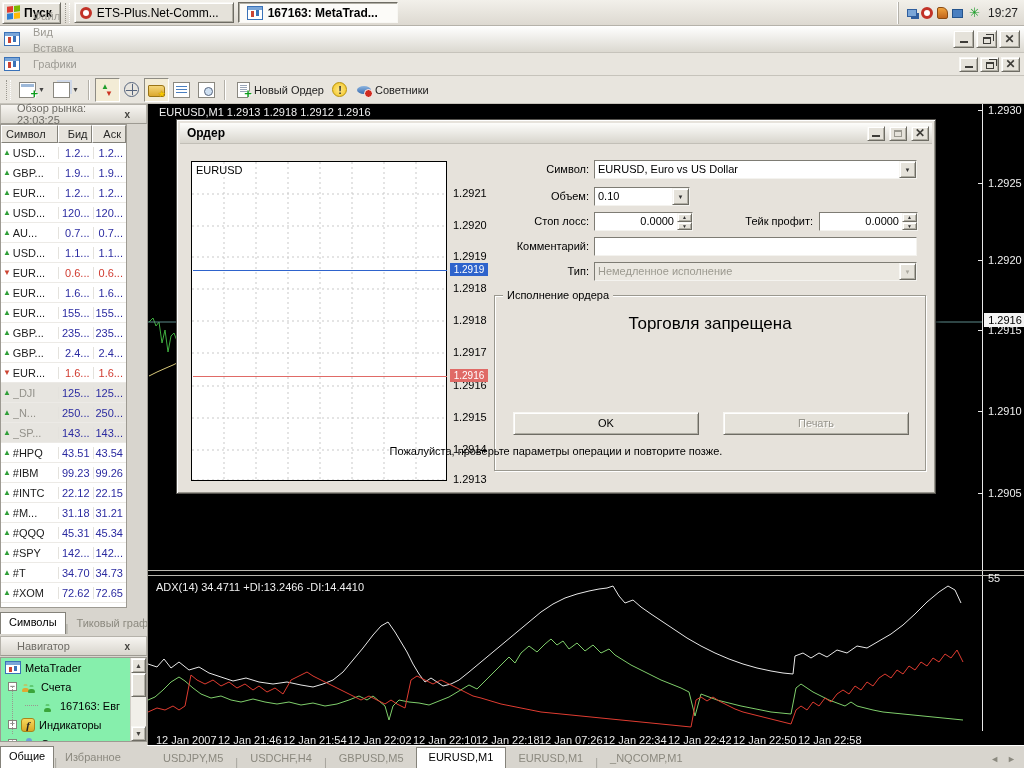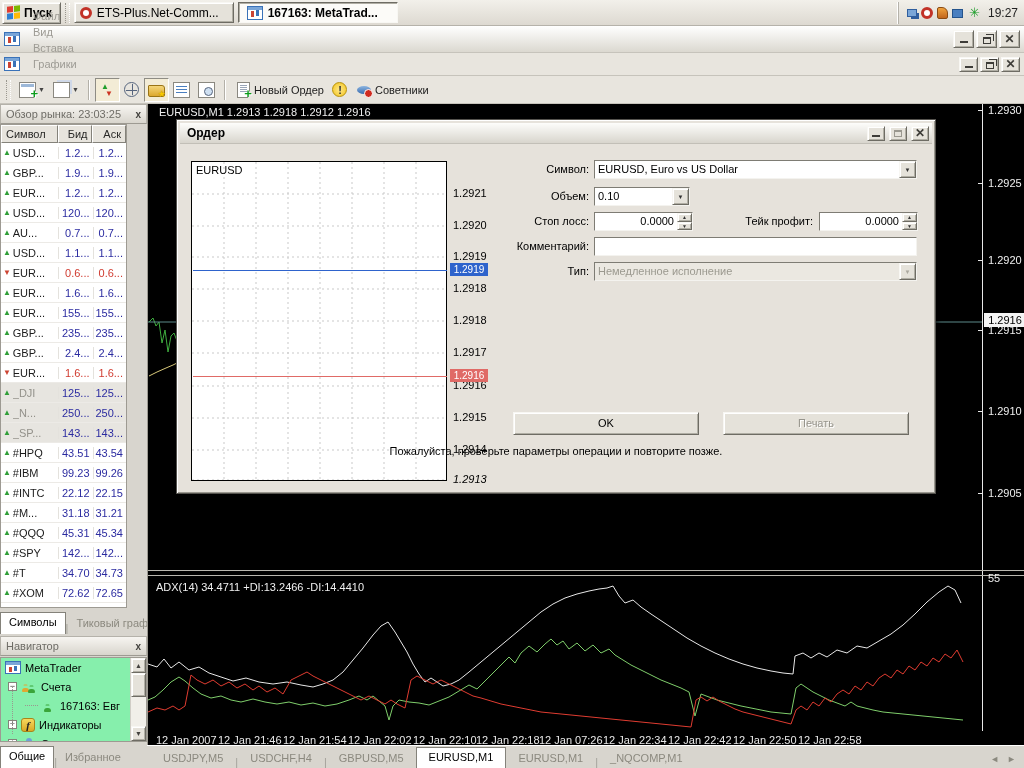--- a/index.html
+++ b/index.html
@@ -70,21 +70,21 @@
   .ic-doc { background:#fff; border:1px solid #8a8880; width:13px; margin:0 2px; }
   .ic-doc::before { content:""; position:absolute; left:2px; right:2px; top:2px; height:1px; background:#9aa6b8; box-shadow:0 2px 0 #9aa6b8, 0 4px 0 #9aa6b8, 0 6px 0 #9aa6b8; }
   .ic-warn { width:15px; height:15px; border-radius:50%; background:radial-gradient(#ffe98a,#f2c21d); border:1px solid #b89208; text-align:center; font-weight:bold; font-size:11px; line-height:14px; color:#333; }
   .ic-advisor { position:relative; }
   .ic-advisor::before { content:""; position:absolute; left:1px; top:4px; width:14px; height:8px; border-radius:50%; background:linear-gradient(180deg,#8cb4e0,#3a6eb0); }
   .ic-advisor::after { content:""; position:absolute; right:0; bottom:0; width:7px; height:7px; border-radius:50%; background:#d02b20; border:1px solid #fff; }
   .tbl { font-size:11px; color:#1c1c1c; }
 
   
   #left-col { left:0; top:104px; width:147px; height:664px; background:#d8d5ce; }
-  .panel-hdr { height:20px; display:flex; align-items:center; padding:0 5px; color:#6e6c66; border:1px solid #b5b2aa; border-bottom-color:#9d9a92; }
+  .panel-hdr { height:20px; display:flex; align-items:center; padding:0 16px; color:#6e6c66; border:1px solid #b5b2aa; border-bottom-color:#9d9a92; }
   .panel-x { margin-left:auto; font-weight:bold; font-size:10px; color:#43423e; }
   #mw-table { position:absolute; left:0; top:20px; width:127px; height:484px; background:#fff; border:1px solid #9d9a92; overflow:hidden; }
   .mw-hrow { display:flex; height:18px; }
   .mw-hcell { background:#e7e4dd; border:1px solid; border-color:#fff #84827a #84827a #fff; font-size:11px; color:#2a2a28; display:flex; align-items:center; padding:0 4px; }
   .c-sym{width:68px}.c-bid{width:40px; justify-content:flex-end}.c-ask{width:39px; justify-content:flex-end}
   .mw-row { display:flex; height:20px; align-items:center; border-bottom:1px solid #eceae6; }
   .mw-row .sym { width:54px; white-space:nowrap; overflow:hidden; color:#1c1c1c; }
   .mw-row .val { width:40px; text-align:right; padding-right:3px; color:#2b2ba0; border-left:1px solid #e4e2dd; }
   .mw-row .val:last-child{ width:39px; }
   .mw-arrow { width:14px; text-align:center; font-size:8px; }
@@ -591,21 +591,21 @@
     <div id="mini-scale">
         <div class="mini-lab" style="top: 33px;">1.2921</div>
         <div class="mini-lab" style="top: 65px;">1.2920</div>
         <div class="mini-lab" style="top: 96px;">1.2919</div>
         <div class="mini-lab" style="top: 128px;">1.2918</div>
         <div class="mini-lab" style="top: 160px;">1.2918</div>
         <div class="mini-lab" style="top: 192px;">1.2917</div>
         <div class="mini-lab" style="top: 225px;">1.2916</div>
         <div class="mini-lab" style="top: 257px;">1.2915</div>
         <div class="mini-lab" style="top: 289px;">1.2914</div>
-        <div class="mini-lab" style="top: 319px; font-style: italic;">1.2913</div>
+        <div class="mini-lab" style="top: 319px;">1.2913</div>
       </div>
     <div class="mini-badge" id="ask-badge" style="top: 109px; background: rgb(46, 99, 204);">1.2919</div>
     <div class="mini-badge" id="bid-badge" style="top: 215px; background: rgb(224, 106, 102);">1.2916</div>
   </div>
 
   <div class="dlg-label" style="left:300px;top:40px;width:112px;">Символ:</div>
   <div class="dlg-label" style="left:300px;top:67px;width:112px;">Объем:</div>
   <div class="dlg-label" style="left:300px;top:92px;width:112px;">Стоп лосс:</div>
   <div class="dlg-label" style="left:552px;top:92px;width:84px;">Тейк профит:</div>
   <div class="dlg-label" style="left:300px;top:117px;width:112px;">Комментарий:</div>
@@ -634,16 +634,20 @@
       </span>
   </div>
   <div class="field inset" style="left:417px;top:117px;width:323px;">
     <span class="val"></span>
   </div>
   <div class="field inset disabled" style="left:417px;top:142px;width:323px;">
     <span class="val">Немедленное исполнение</span>
     <span class="ddbtn raised">▼</span>
   </div>
 
+  <div id="groupbox">
+    <span id="gb-title">Исполнение ордера</span>
+    <div id="exec-status">Торговля запрещена</div>
+  </div>
   <div class="dlg-btn raised" style="left:336px;top:292px;">OK</div>
   <div class="dlg-btn raised disabled" style="left:546px;top:292px;">Печать</div>
   <div id="exec-note">Пожалуйста, проверьте параметры операции и повторите позже.</div>
 </div>
 
 </body></html>

